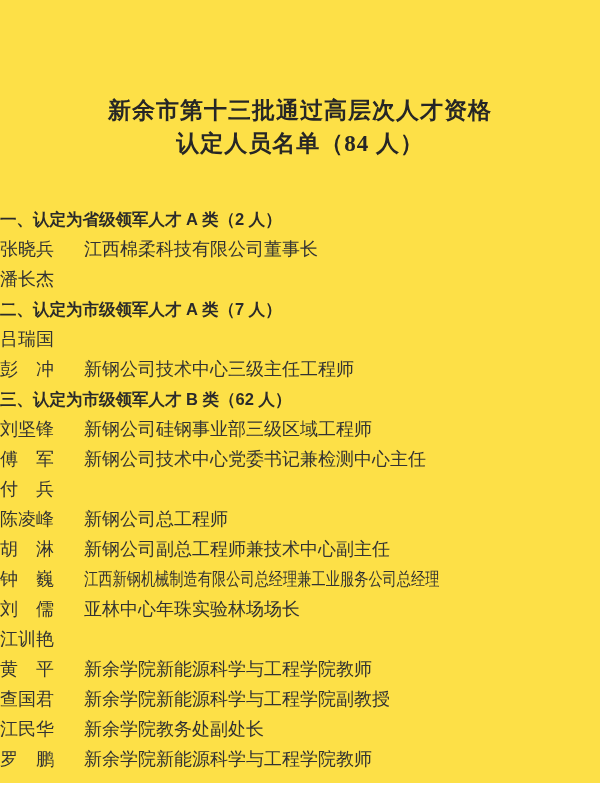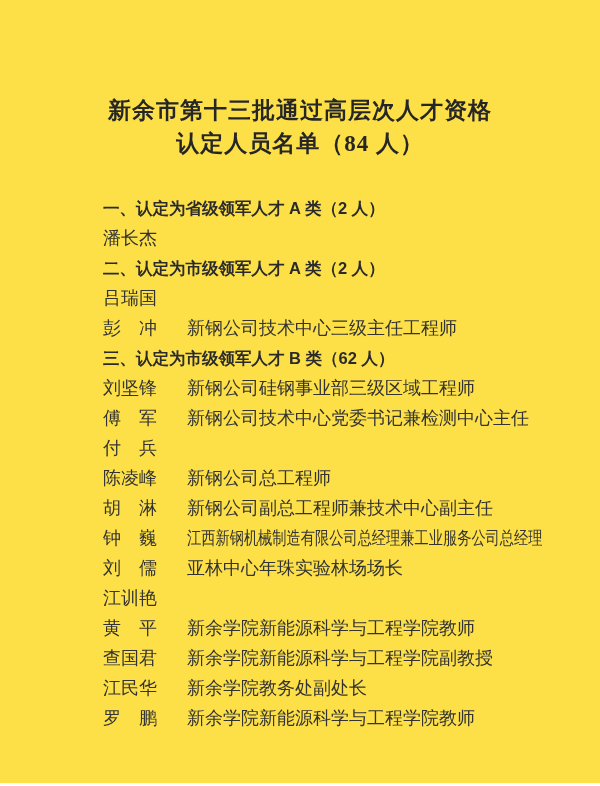--- a/index.html
+++ b/index.html
@@ -21,22 +21,21 @@
     text-align: center;
   }
   .title-line {
     font-size: 23px;
     font-weight: bold;
     line-height: 33px;
     color: #262626;
     letter-spacing: 1px;
   }
   #list {
-    margin-top: 33px;
-    padding-left: 103px;
+    margin-top: 44px;
     padding-right: 40px;
   }
   .section-heading {
     font-family: "Liberation Sans", "DejaVu Sans", sans-serif;
     font-weight: bold;
     font-size: 16.5px;
     line-height: 30px;
     height: 30px;
     color: #2b2b2b;
     white-space: nowrap;
@@ -68,26 +67,30 @@
 <body>
 
 <div id="page">
   <div id="title-block">
     <div class="title-line">新余市第十三批通过高层次人才资格</div>
     <div class="title-line">认定人员名单（84 人）</div>
   </div>
   <div id="list">
   <div class="section-heading">一、认定为省级领军人才 A 类（2 人）</div>
 
+  <div class="person-row">
+    <span class="person-name">张晓兵</span>
+    <span class="person-position">江西棉柔科技有限公司董事长</span>
+  </div>
 
   <div class="person-row">
     <span class="person-name">潘长杰</span>
   </div>
 
-  <div class="section-heading">二、认定为市级领军人才 A 类（2 人）</div>
+  <div class="section-heading">二、认定为市级领军人才 A 类（7 人）</div>
 
   <div class="person-row">
     <span class="person-name">吕瑞国</span>
   </div>
 
   <div class="person-row">
     <span class="person-name">彭　冲</span>
     <span class="person-position">新钢公司技术中心三级主任工程师</span>
   </div>
 

